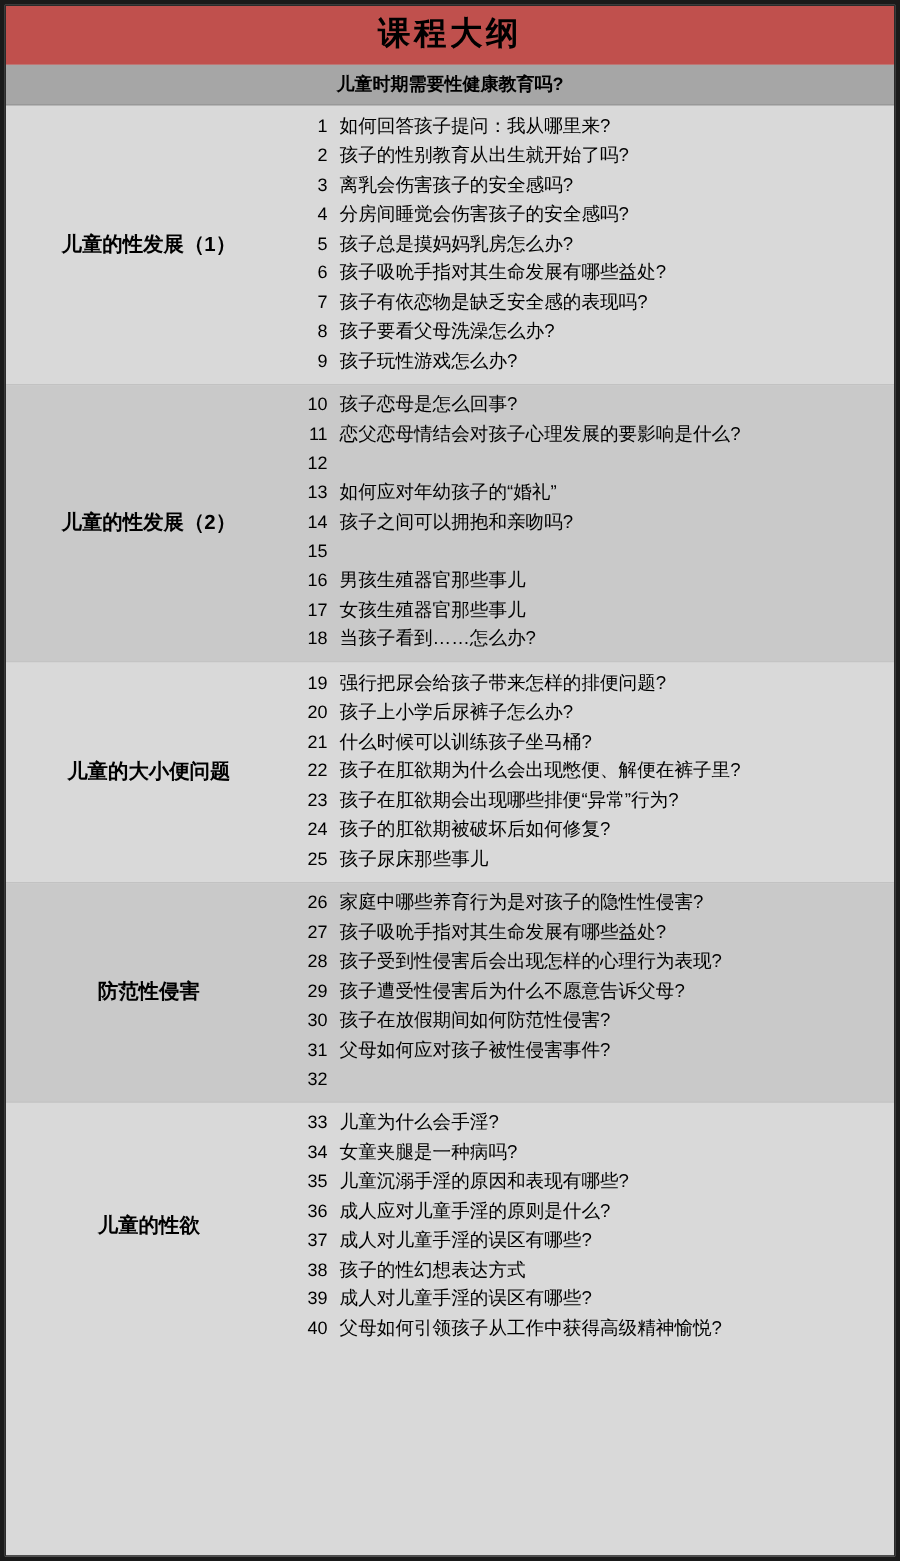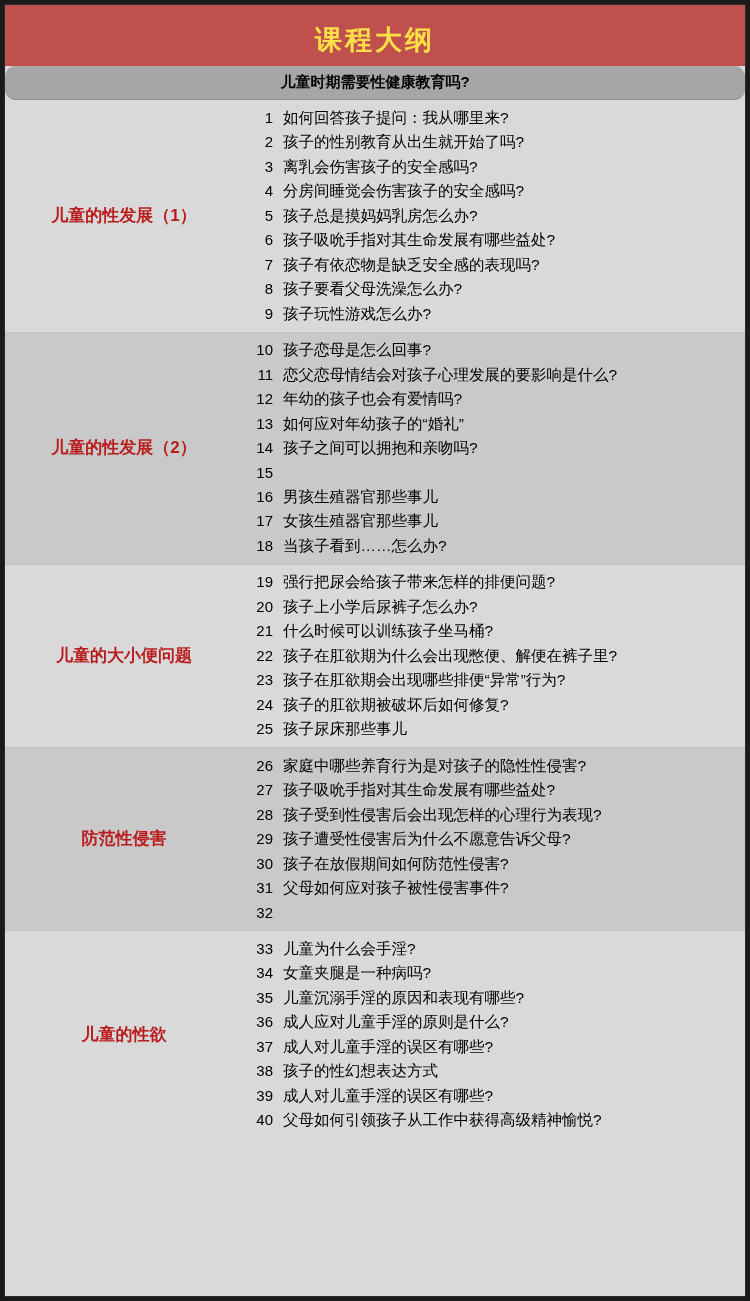--- a/index.html
+++ b/index.html
@@ -23,37 +23,36 @@
     width: 742px;
     height: 1293px;
     background: #d9d9d9;
     box-sizing: border-box;
     display: flex;
     flex-direction: column;
     border: 1px solid #2b2b2b;
   }
   .title-bar {
     background: #c0504d;
-    color: #fde047;
+    color: #000000;
     text-align: center;
     font-size: 27px;
     font-weight: bold;
     letter-spacing: 3px;
-    padding: 20px 0 10px 0;
+    padding: 8px 0 10px 0;
     line-height: 1.15;
   }
   .subtitle-bar {
     background: #a6a6a6;
     color: #000000;
     text-align: center;
     font-size: 15px;
     font-weight: bold;
     padding: 7px 0 7px 0;
     border-bottom: 1px solid #8f8f8f;
-    border-radius: 11px;
   }
   .sections {
     flex: 1;
     display: flex;
     flex-direction: column;
   }
   .section {
     display: flex;
     align-items: stretch;
     border-bottom: 1px solid #c2c2c2;
@@ -64,21 +63,21 @@
   .section.shade-a { background: #d9d9d9; }
   .section.shade-b { background: #c9c9c9; }
   .section-label {
     width: 238px;
     min-width: 238px;
     display: flex;
     align-items: center;
     justify-content: center;
     font-size: 17px;
     font-weight: bold;
-    color: #b91c1c;
+    color: #000000;
     text-align: center;
     padding: 0 6px;
     box-sizing: border-box;
     line-height: 1.3;
   }
   .section-items {
     flex: 1;
     display: flex;
     flex-direction: column;
     justify-content: center;
@@ -164,21 +163,20 @@
           <div class="item">
               <span class="item-num">10</span>
               <span class="item-text">孩子恋母是怎么回事?</span>
             </div>
           <div class="item">
               <span class="item-num">11</span>
               <span class="item-text">恋父恋母情结会对孩子心理发展的要影响是什么?</span>
             </div>
           <div class="item">
               <span class="item-num">12</span>
-              <span class="item-text">年幼的孩子也会有爱情吗?</span>
             </div>
           <div class="item">
               <span class="item-num">13</span>
               <span class="item-text">如何应对年幼孩子的“婚礼”</span>
             </div>
           <div class="item">
               <span class="item-num">14</span>
               <span class="item-text">孩子之间可以拥抱和亲吻吗?</span>
             </div>
           <div class="item">

